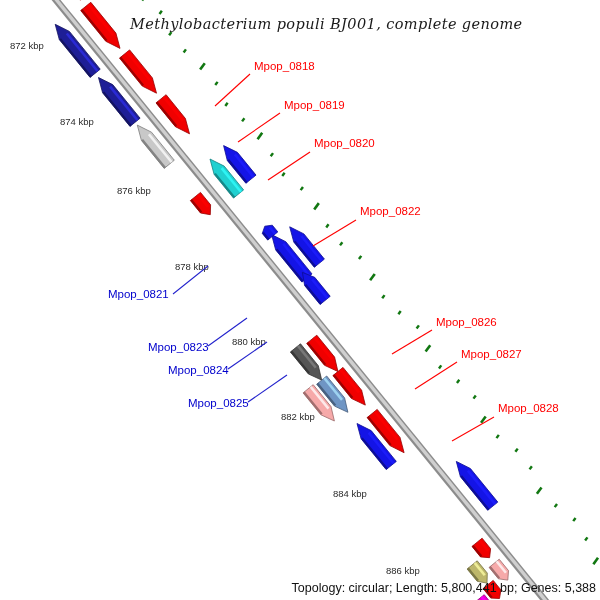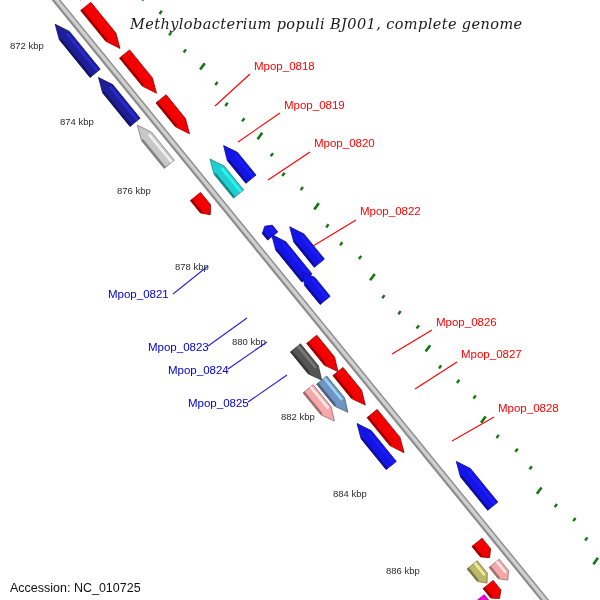--- a/index.html
+++ b/index.html
@@ -286,14 +286,14 @@
         <line x1="228" y1="361" x2="267" y2="334" class="leader-rev"></line>
         <text x="168" y="366" text-anchor="start" class="gene-label-rev">Mpop_0824</text>
         <line x1="248" y1="394" x2="287" y2="367" class="leader-rev"></line>
         <text x="188" y="399" text-anchor="start" class="gene-label-rev">Mpop_0825</text>
       </g>
     </svg>
 
 </div>
 
 <div class="footer">
-  <div class="footer-accession">Accession: NC_010725</div>
+  <div class="footer-stats">Topology: circular; Length: 5,800,441 bp; Genes: 5,388</div>
 </div>
 
 </body></html>

